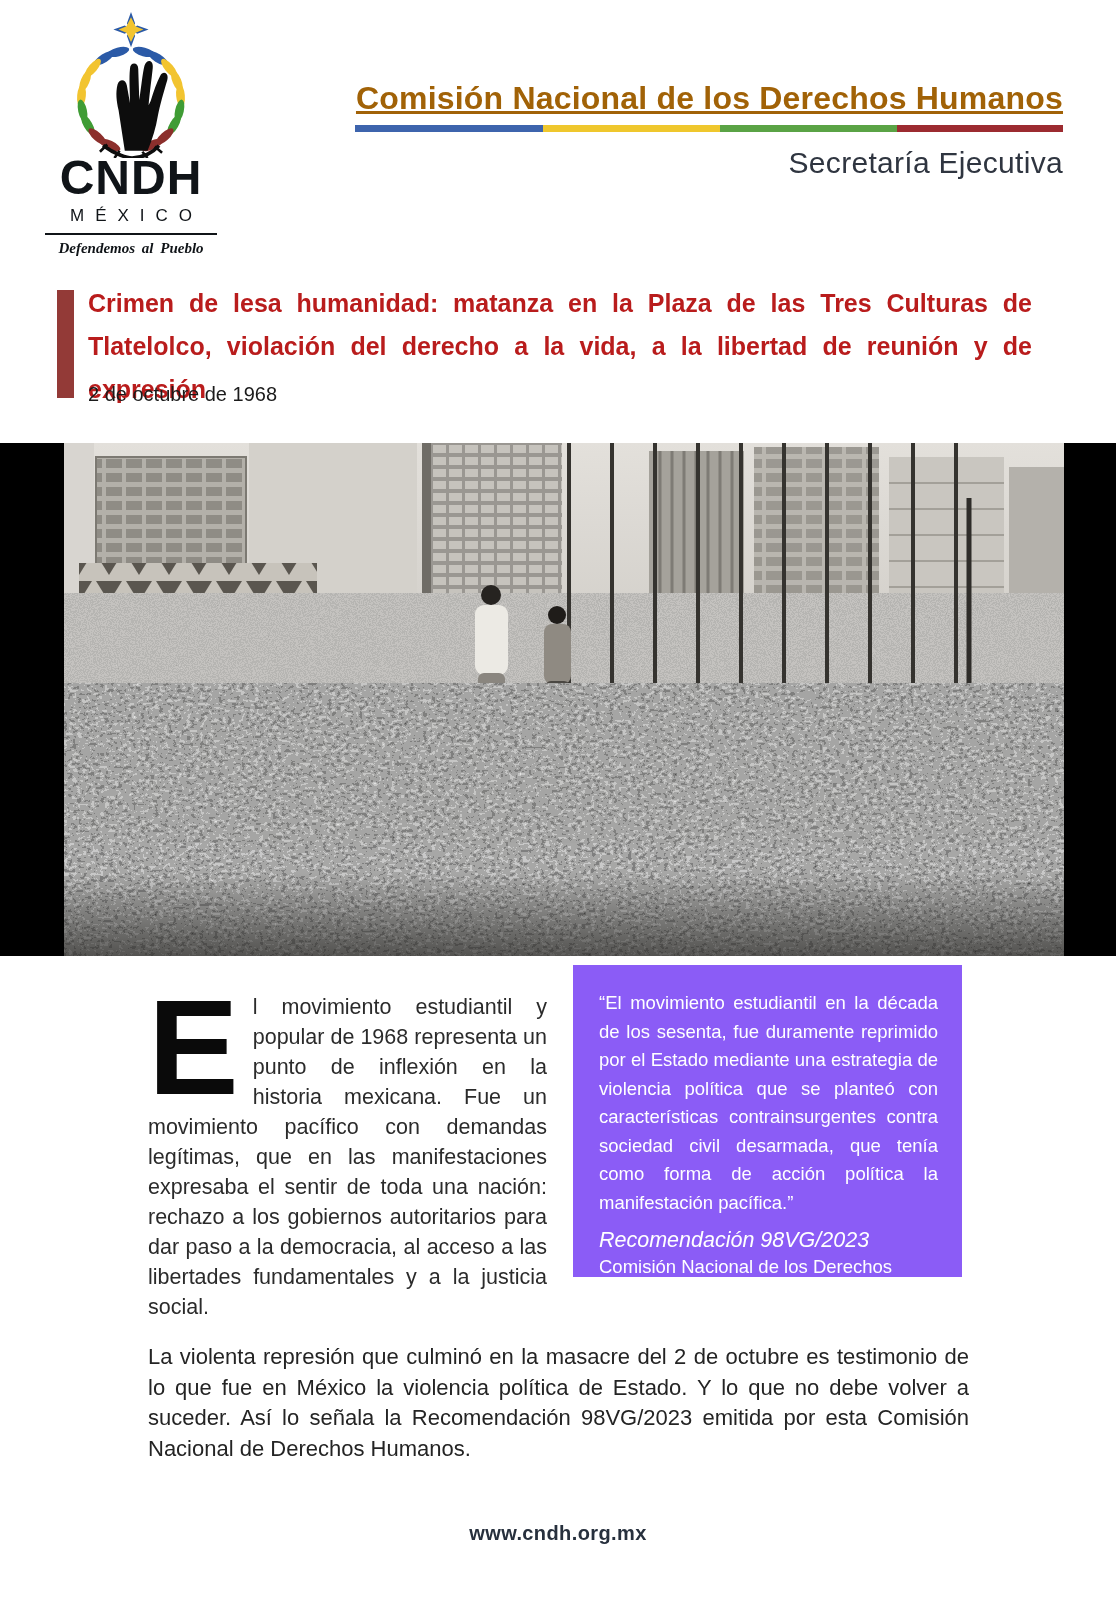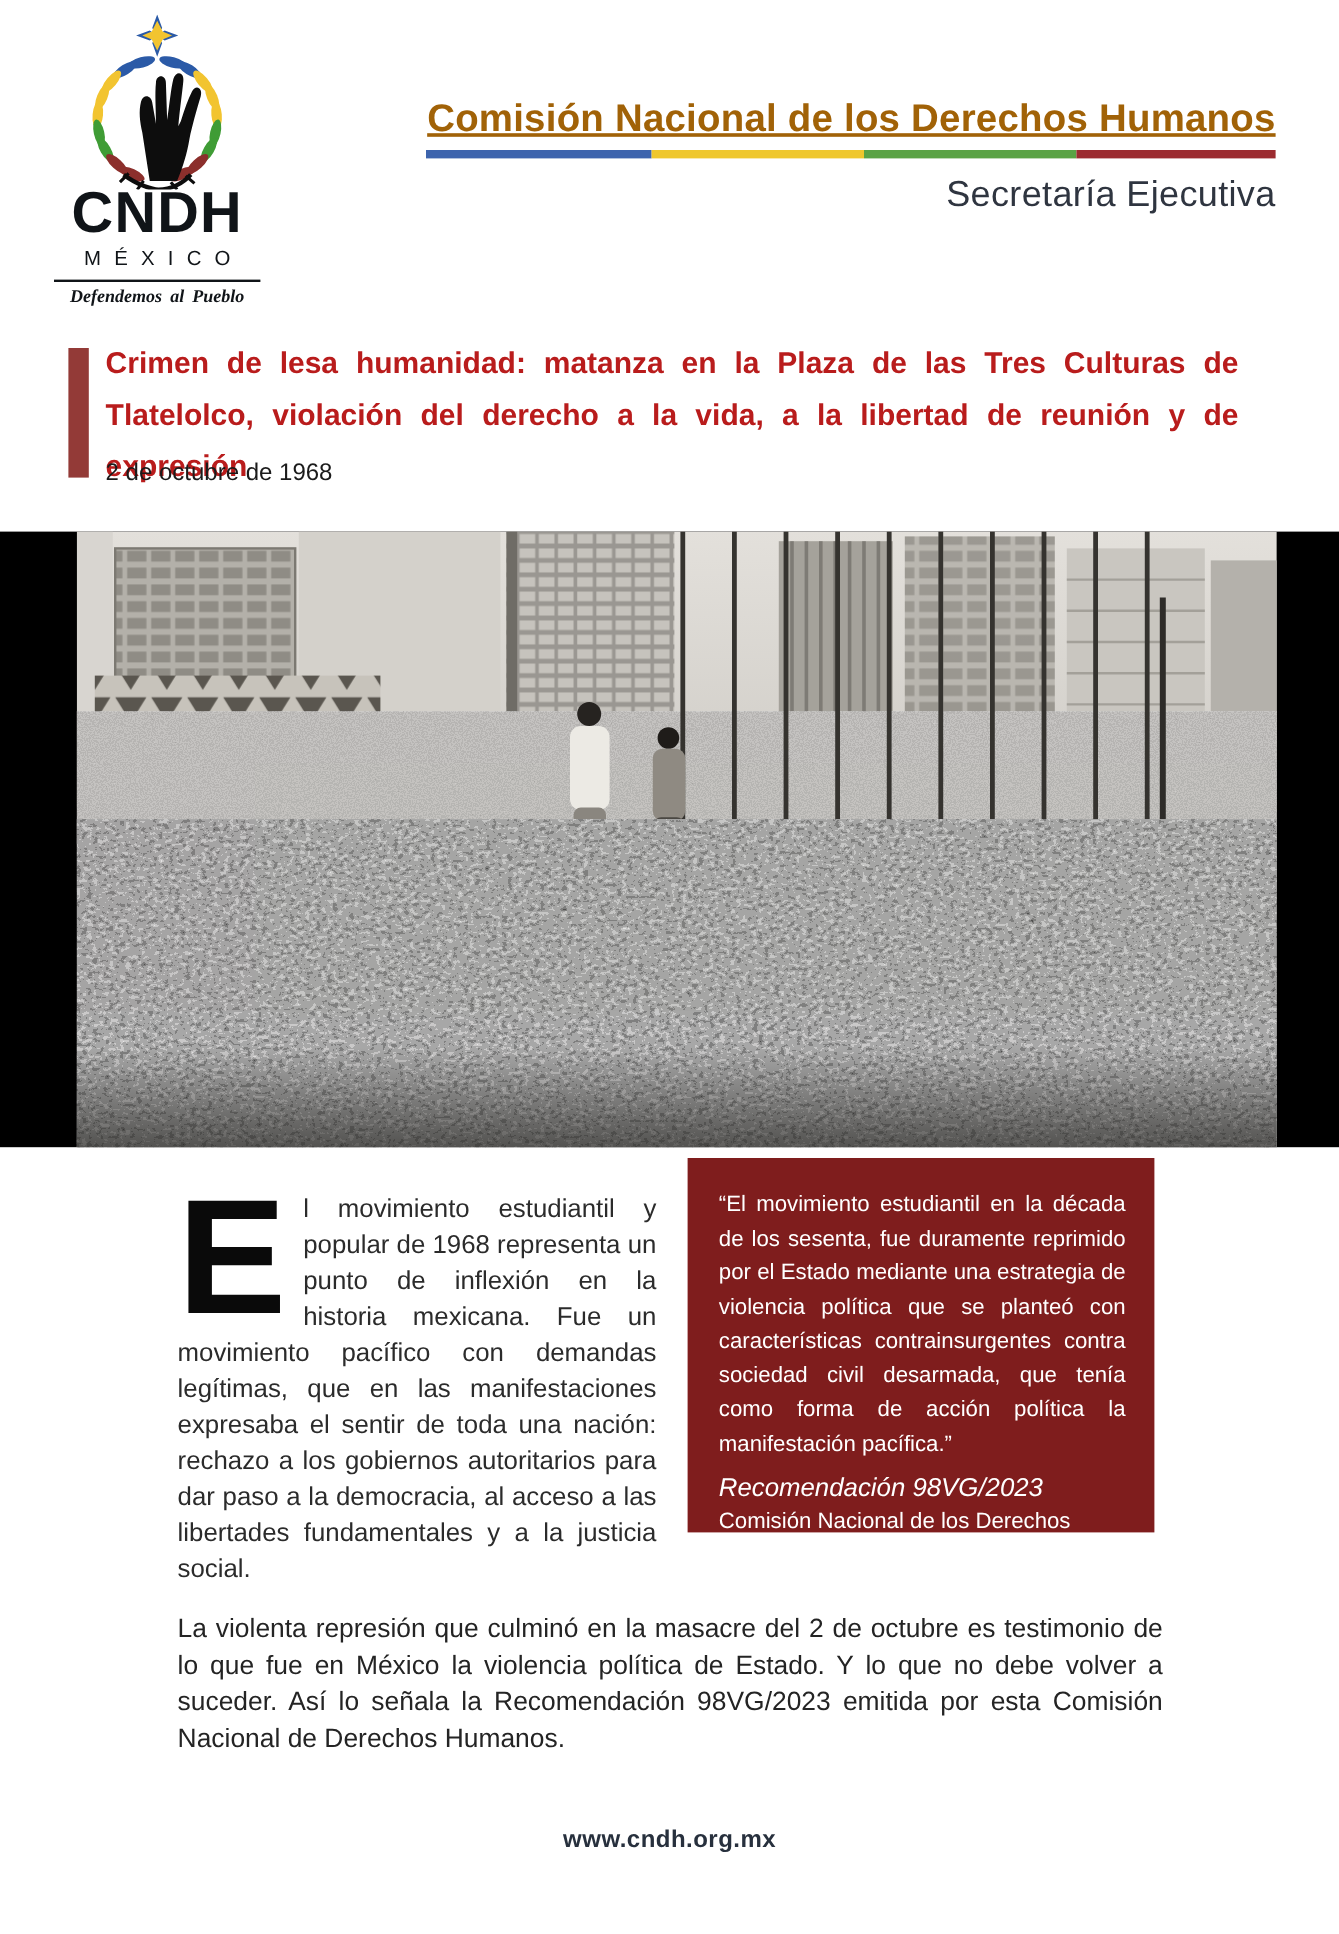--- a/index.html
+++ b/index.html
@@ -197,21 +197,21 @@
 
       <rect x="0" y="240" width="1000" height="273" fill="#716d66"></rect>
       <rect x="0" y="240" width="1000" height="273" filter="url(#grainNear)" opacity="0.92"></rect>
       <rect x="0" y="400" width="1000" height="113" filter="url(#grainNear)" opacity="0.45"></rect>
       <rect x="0" y="430" width="1000" height="83" fill="url(#vig)"></rect>
     </svg>
   </div>
 
   <p class="para1"><span class="dropcap">E</span><span>l movimiento estudiantil y popular de 1968 representa un punto de inflexión en la historia mexicana. Fue un movimiento pacífico con demandas legítimas, que en las manifestaciones expresaba el sentir de toda una nación: rechazo a los gobiernos autoritarios para dar paso a la democracia, al acceso a las libertades fundamentales y a la justicia social.</span></p>
 
-  <div class="quote-box" style="background-color: #7f1d1d;">
+  <div class="quote-box" style="background-color: #8b5cf6;">
     <div class="quote-text">“El movimiento estudiantil en la década de los sesenta, fue duramente reprimido por el Estado mediante una estrategia de violencia política que se planteó con características contrainsurgentes contra sociedad civil desarmada, que tenía como forma de acción política la manifestación pacífica.”</div>
     <div class="quote-attr">
       <div class="quote-attr-ref">Recomendación 98VG/2023</div>
       <div class="quote-attr-org">Comisión Nacional de los Derechos Humanos (CNDH)</div>
     </div>
   </div>
 
   <p class="para2">La violenta represión que culminó en la masacre del 2 de octubre es testimonio de lo que fue en México la violencia política de Estado. Y lo que no debe volver a suceder. Así lo señala la Recomendación 98VG/2023 emitida por esta Comisión Nacional de Derechos Humanos.</p>
 
   <div class="footer">

